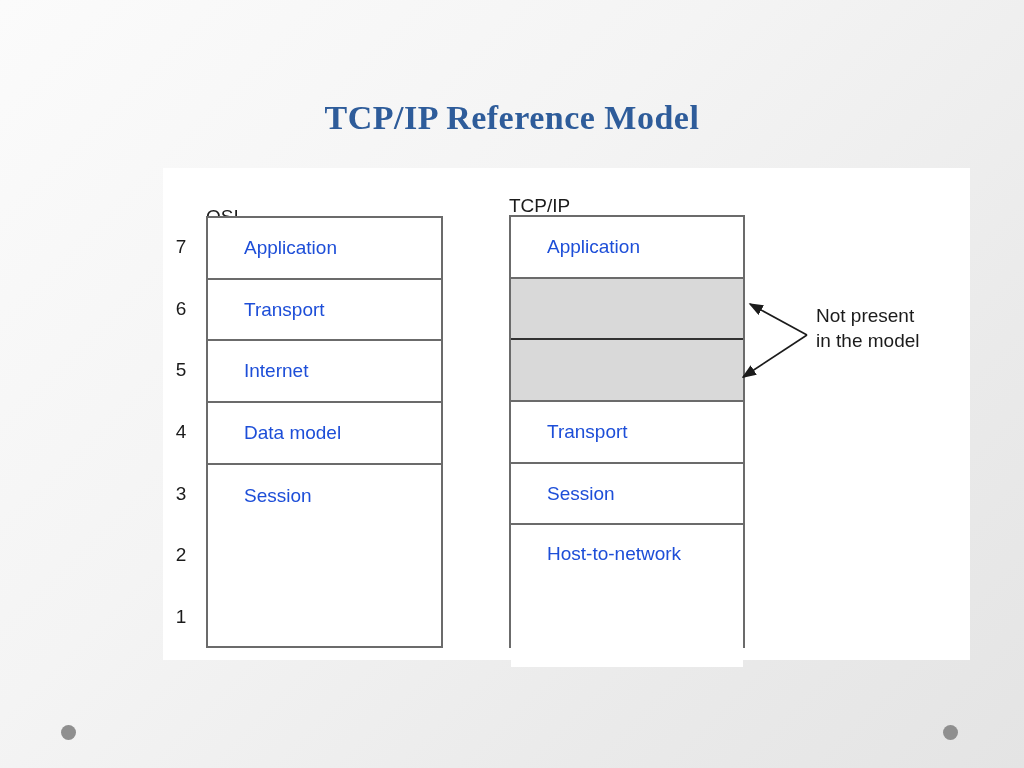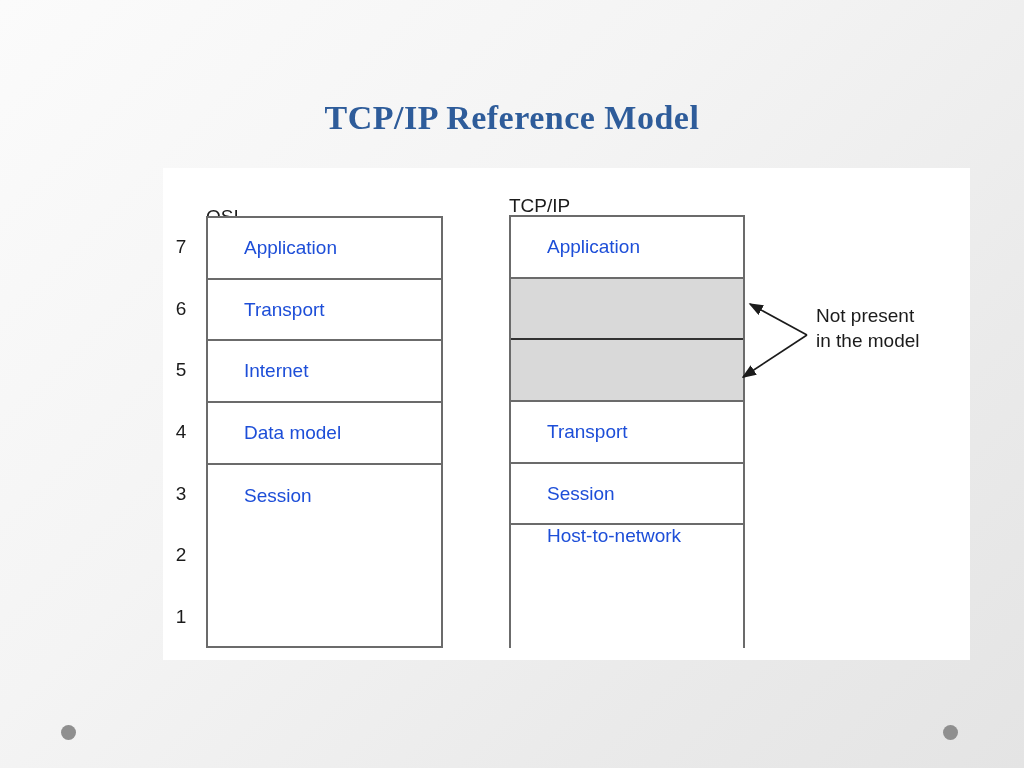--- a/index.html
+++ b/index.html
@@ -81,20 +81,21 @@
     border-bottom: 2px solid #323232;
   }
   .layer-cell.shaded-last {
     background: #d9d9d9;
     border-bottom: 2px solid #6b6b6b;
   }
   .layer-cell.tall {
     height: 123.4px;
     align-items: flex-start;
     padding-top: 0;
+    margin-top: 18px;
   }
 
   
   #osi-numbers {
     position: absolute;
     left: 163px;
     top: 216px;
     width: 36px;
     height: 432px;
   }

